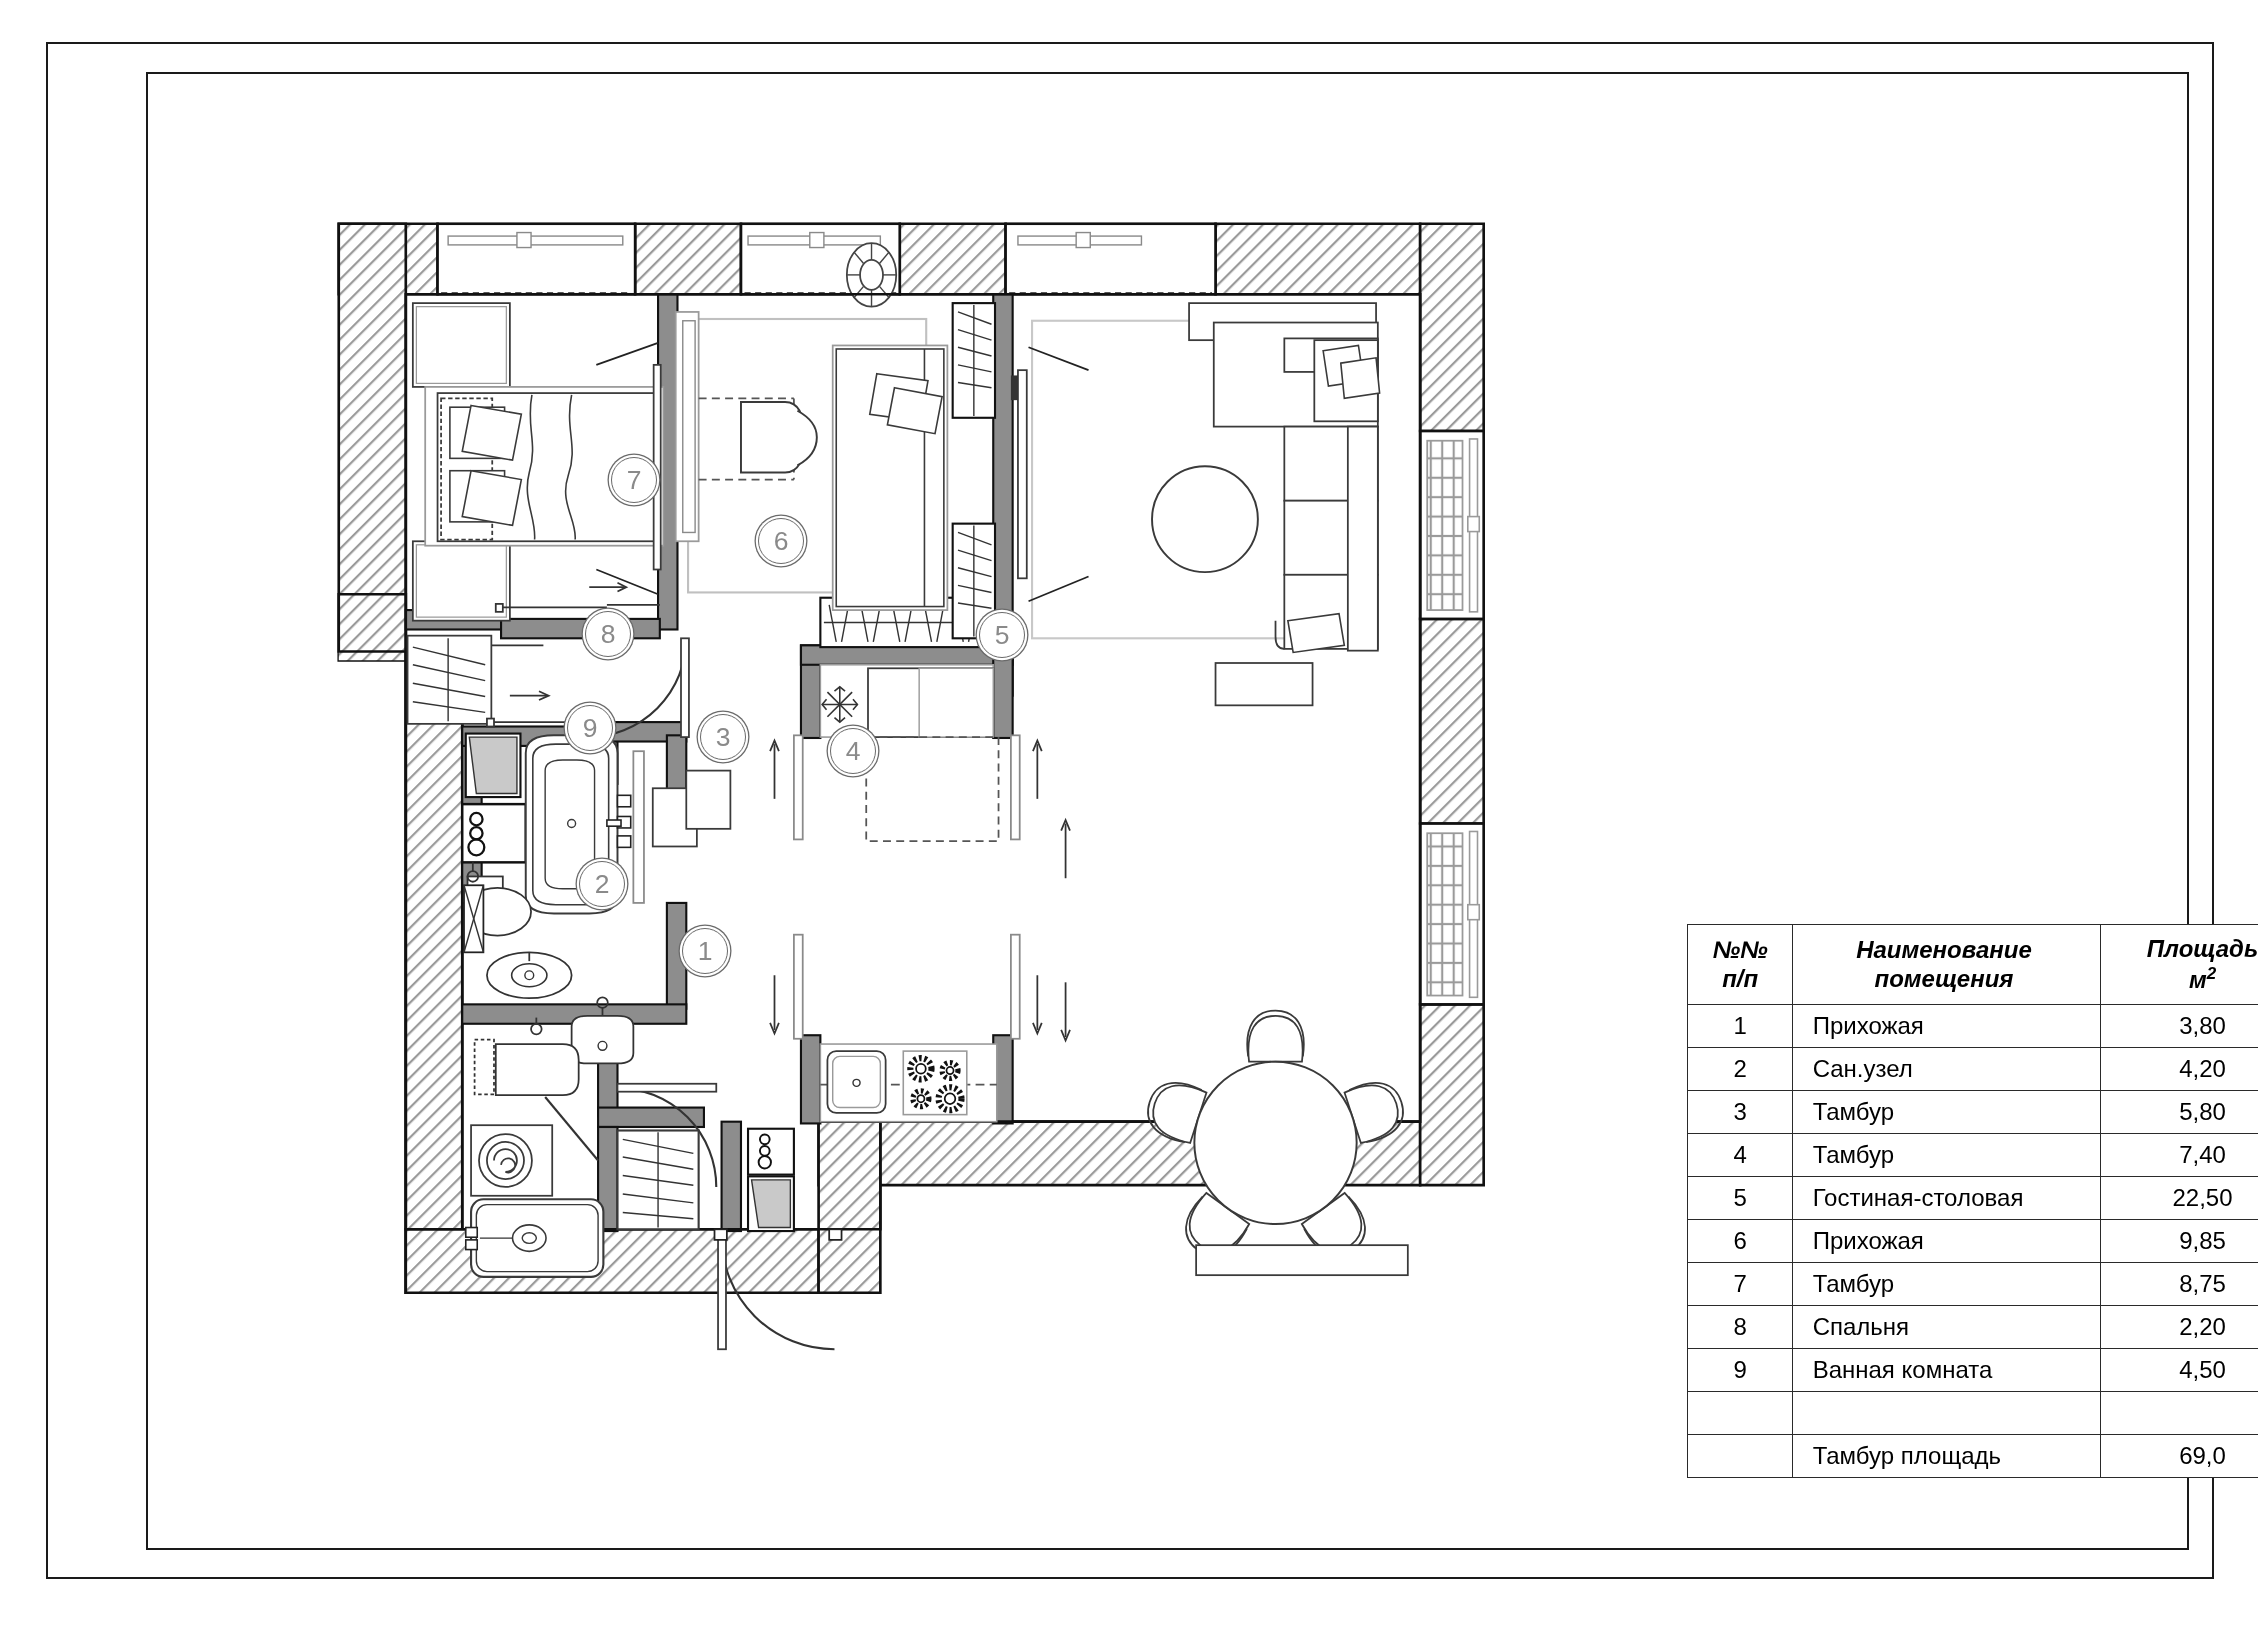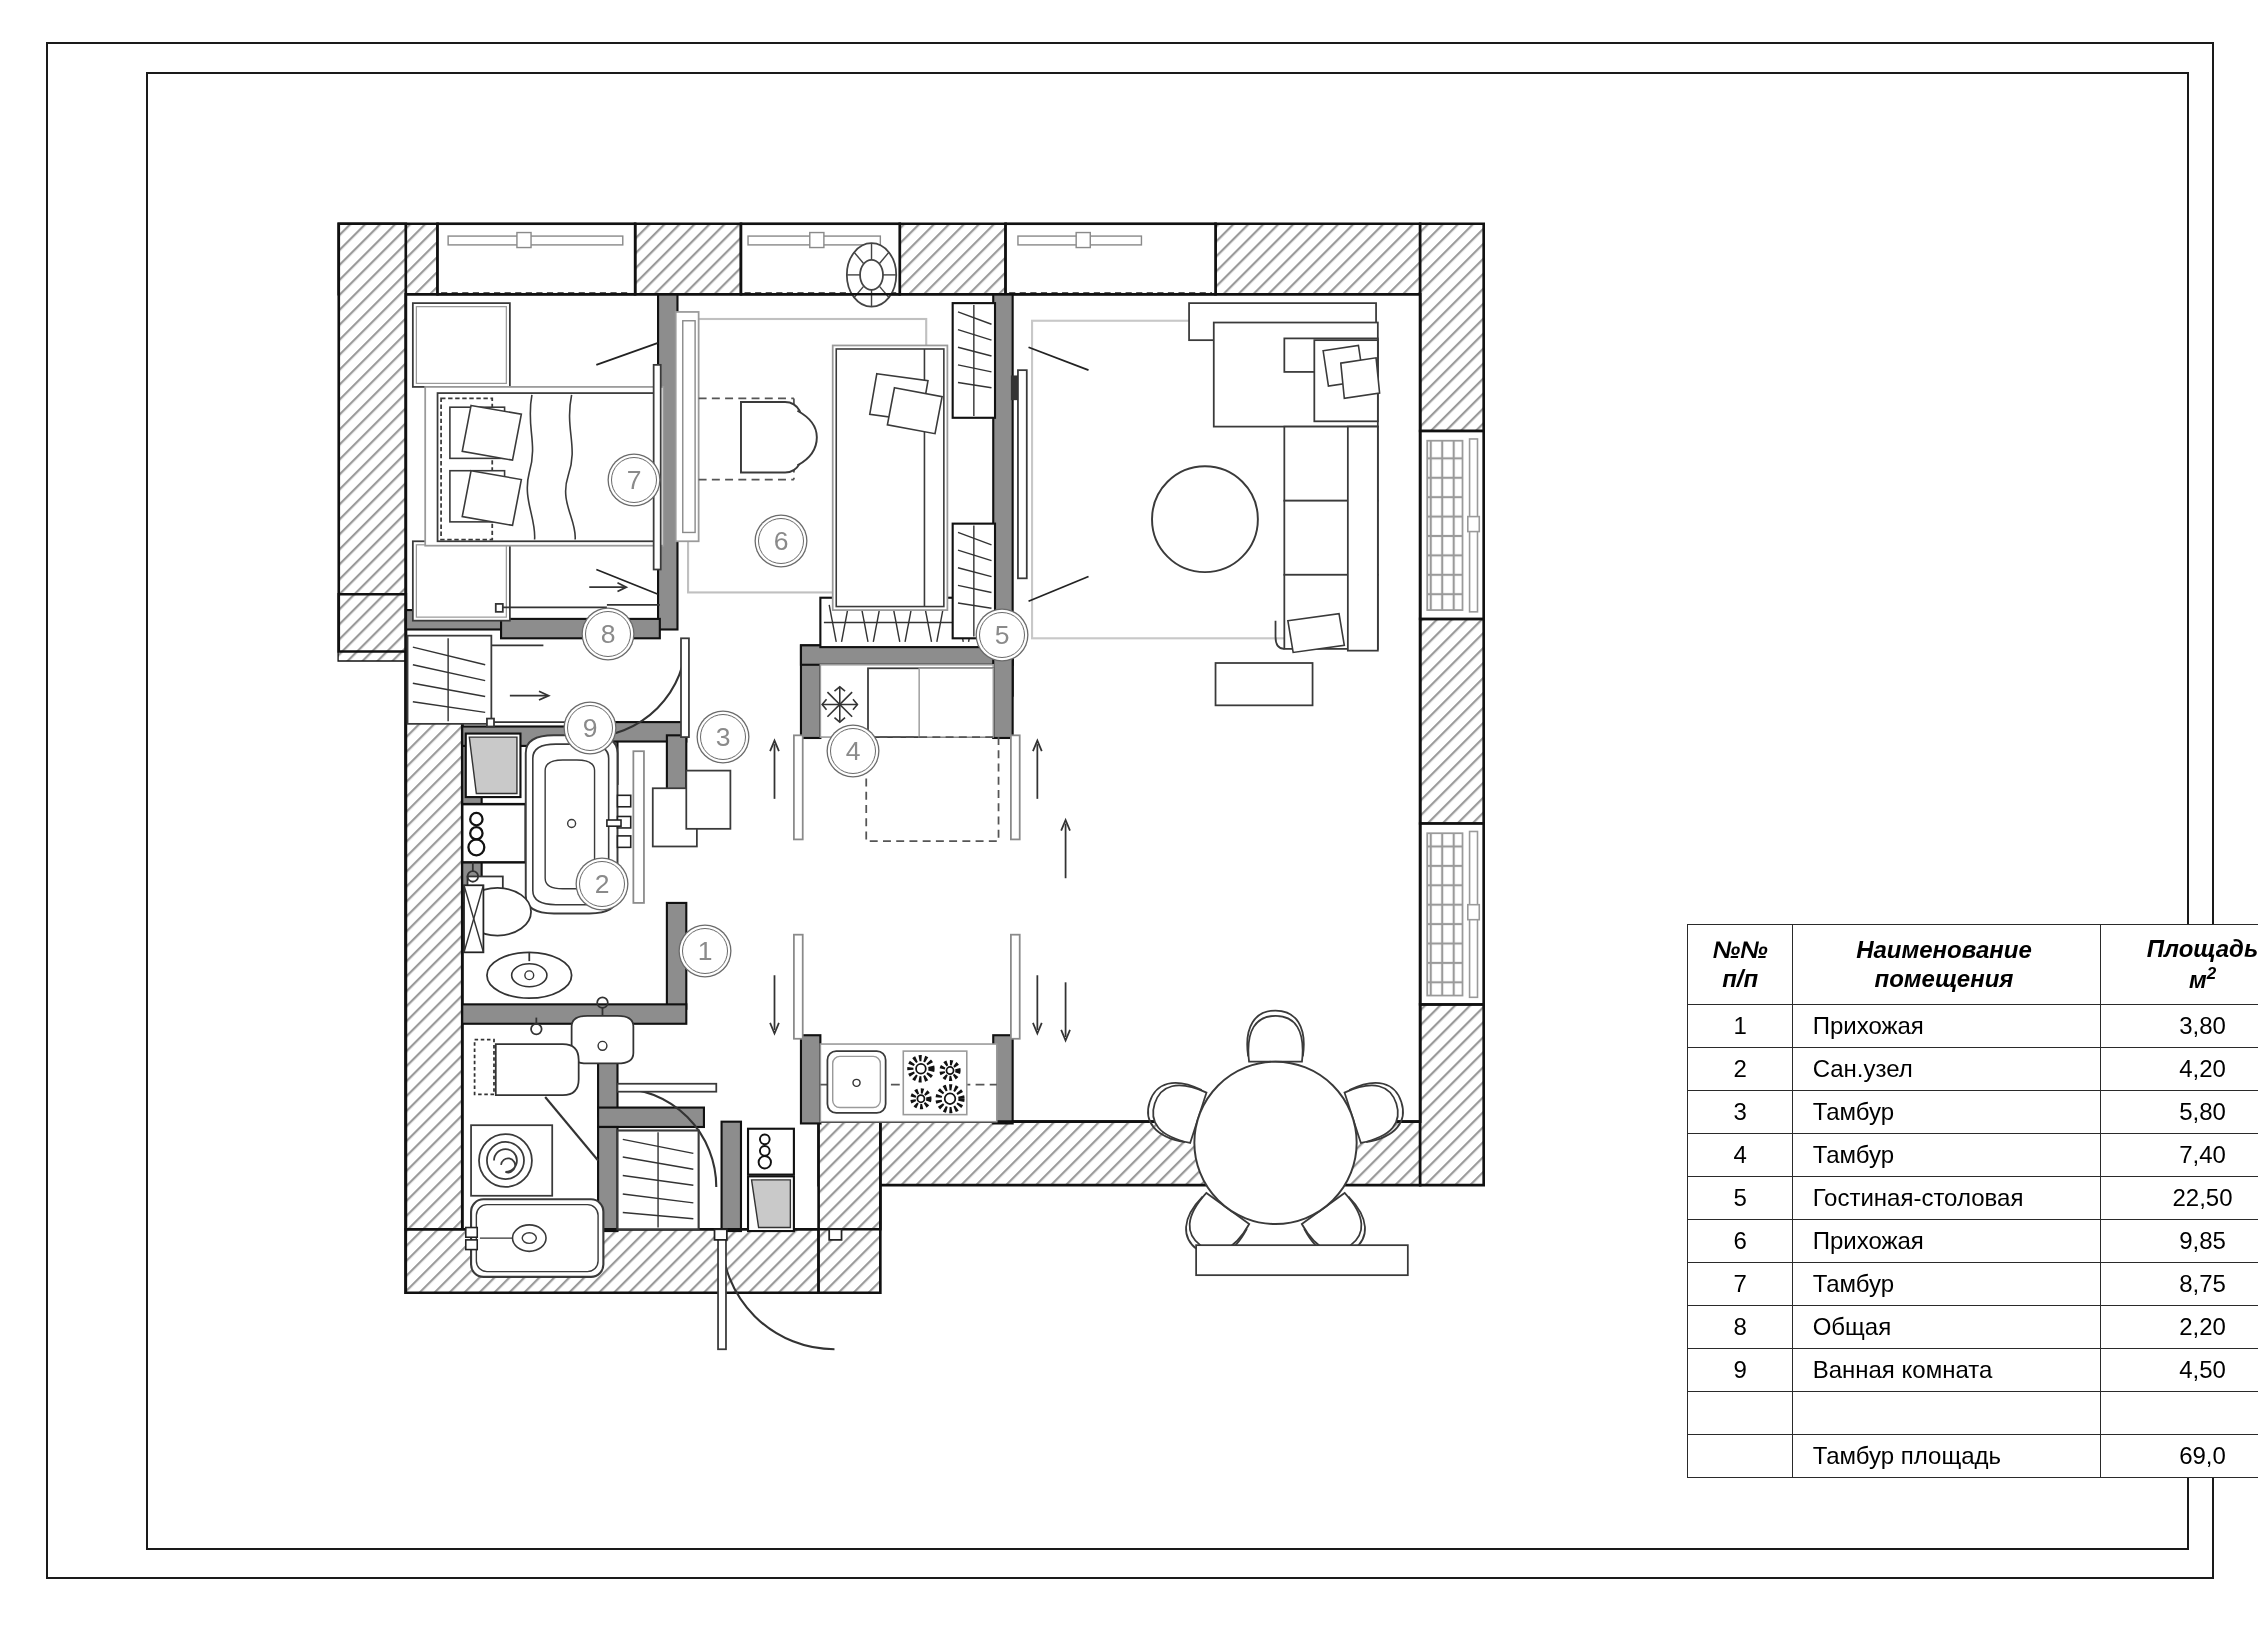--- a/index.html
+++ b/index.html
@@ -659,21 +659,21 @@
             <td class="c-name">Прихожая</td>
             <td class="c-area">9,85</td>
           </tr>
           <tr>
             <td class="c-num">7</td>
             <td class="c-name">Тамбур</td>
             <td class="c-area">8,75</td>
           </tr>
           <tr>
             <td class="c-num">8</td>
-            <td class="c-name">Общая</td>
+            <td class="c-name">Спальня</td>
             <td class="c-area">2,20</td>
           </tr>
           <tr>
             <td class="c-num">9</td>
             <td class="c-name">Ванная комната</td>
             <td class="c-area">4,50</td>
           </tr>
           <tr class="blank">
             <td class="c-num"></td>
             <td class="c-name"></td>

